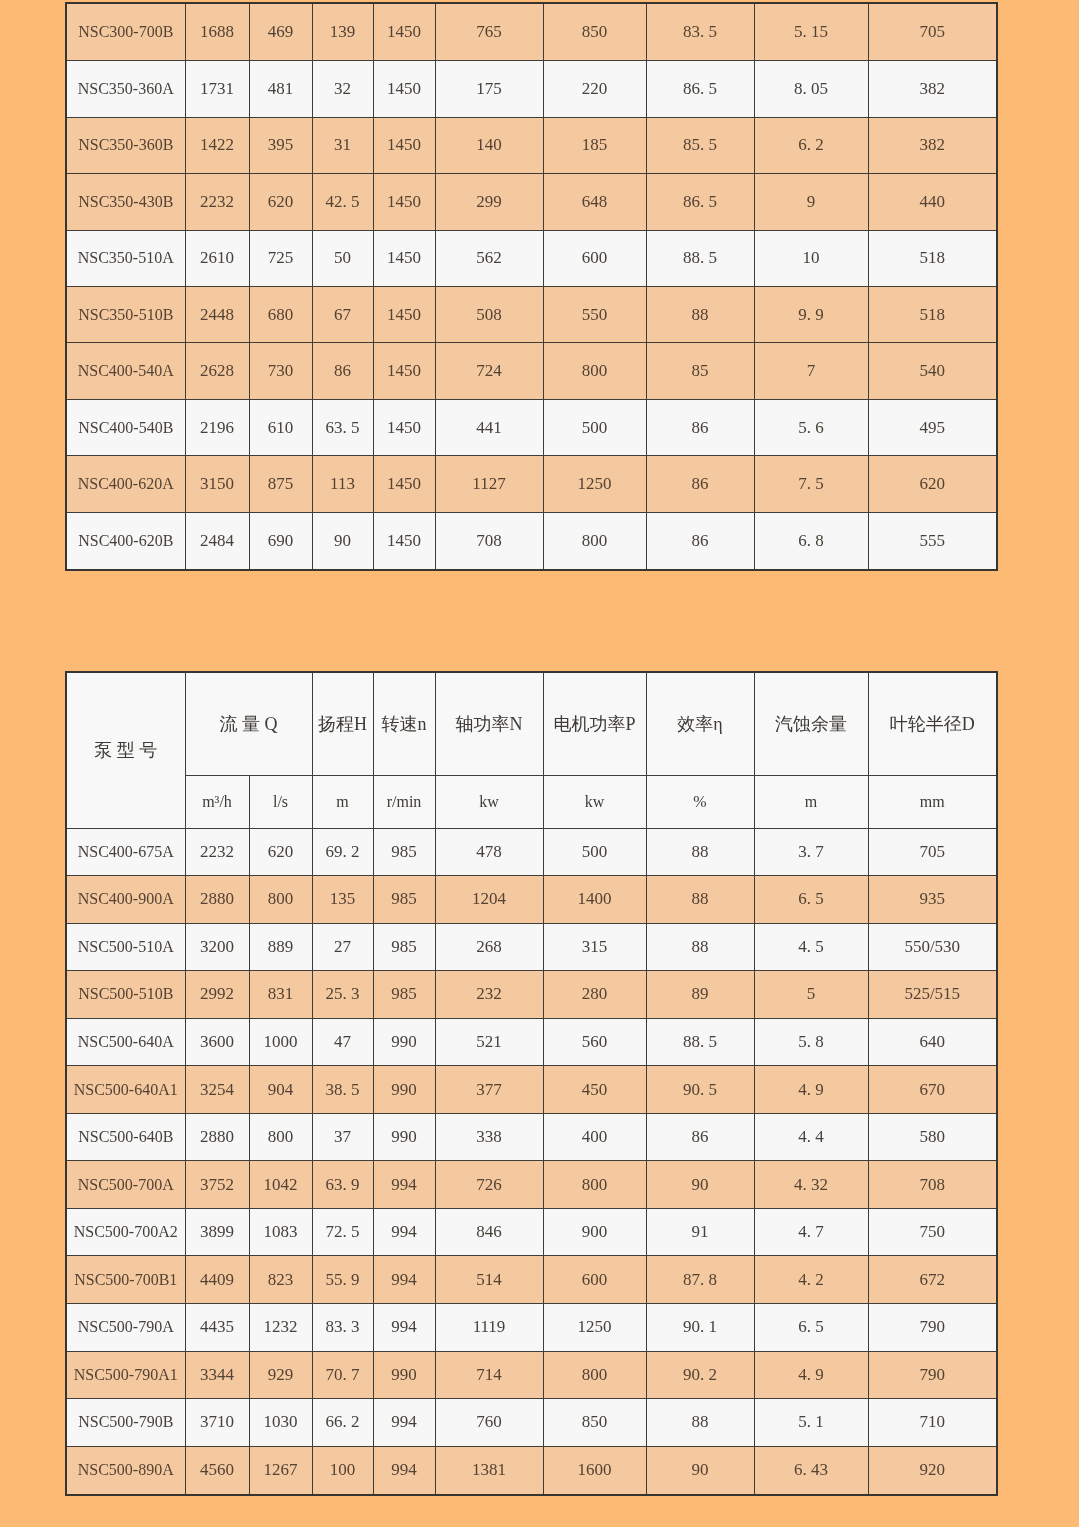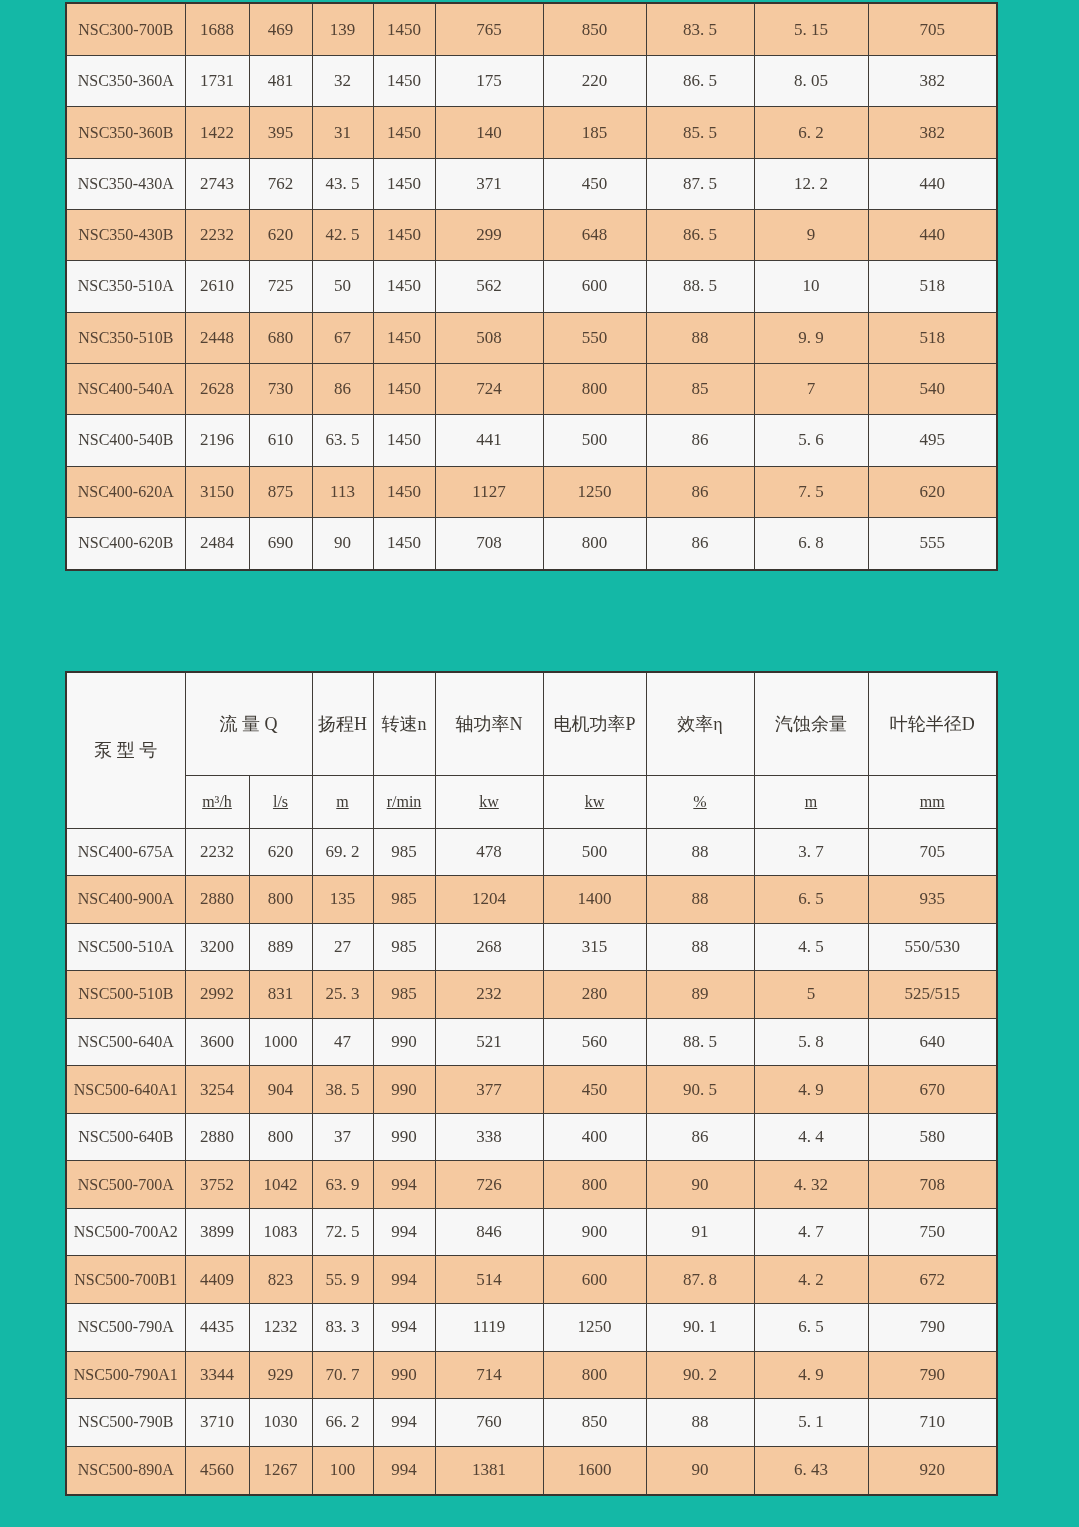--- a/index.html
+++ b/index.html
@@ -4,21 +4,21 @@
 <style>
   html, body { margin: 0; padding: 0; }
   body {
     font-family: "Liberation Serif", "DejaVu Serif", serif;
     background: #ffffff;
   }
   .page {
     position: relative;
     width: 1079px;
     height: 1527px;
-    background: #14b8a6;
+    background: #fdba74;
     overflow: hidden;
   }
   table.tbl {
     position: absolute;
     left: 65px;
     border-collapse: collapse;
     table-layout: fixed;
     width: 931px;
     border: 2px solid #38342f;
   }
@@ -42,21 +42,21 @@
     color: #544233;
   }
   .tbl th {
     font-weight: normal;
     font-size: 18px;
     color: #3e3a34;
     background: #f8f8f8;
   }
   #table-lower tr.hr1 { height: 103px; }
   #table-lower tr.hr2 { height: 53px; }
-  #table-lower tr.hr2 th { font-size: 16px; text-decoration: underline; }
+  #table-lower tr.hr2 th { font-size: 16px; }
   td.model { font-size: 16px; }
 </style>
 </head>
 <body>
 
 <div class="page">
 
   <table class="tbl" id="table-upper">
     <colgroup>
       <col style="width:119px">
@@ -99,32 +99,20 @@
           <td class="model">NSC350-360B</td>
           <td>1422</td>
           <td>395</td>
           <td>31</td>
           <td>1450</td>
           <td>140</td>
           <td>185</td>
           <td>85. 5</td>
           <td>6. 2</td>
           <td>382</td>
-        </tr>
-        <tr>
-          <td class="model">NSC350-430A</td>
-          <td>2743</td>
-          <td>762</td>
-          <td>43. 5</td>
-          <td>1450</td>
-          <td>371</td>
-          <td>450</td>
-          <td>87. 5</td>
-          <td>12. 2</td>
-          <td>440</td>
         </tr>
         <tr class="hl">
           <td class="model">NSC350-430B</td>
           <td>2232</td>
           <td>620</td>
           <td>42. 5</td>
           <td>1450</td>
           <td>299</td>
           <td>648</td>
           <td>86. 5</td>

